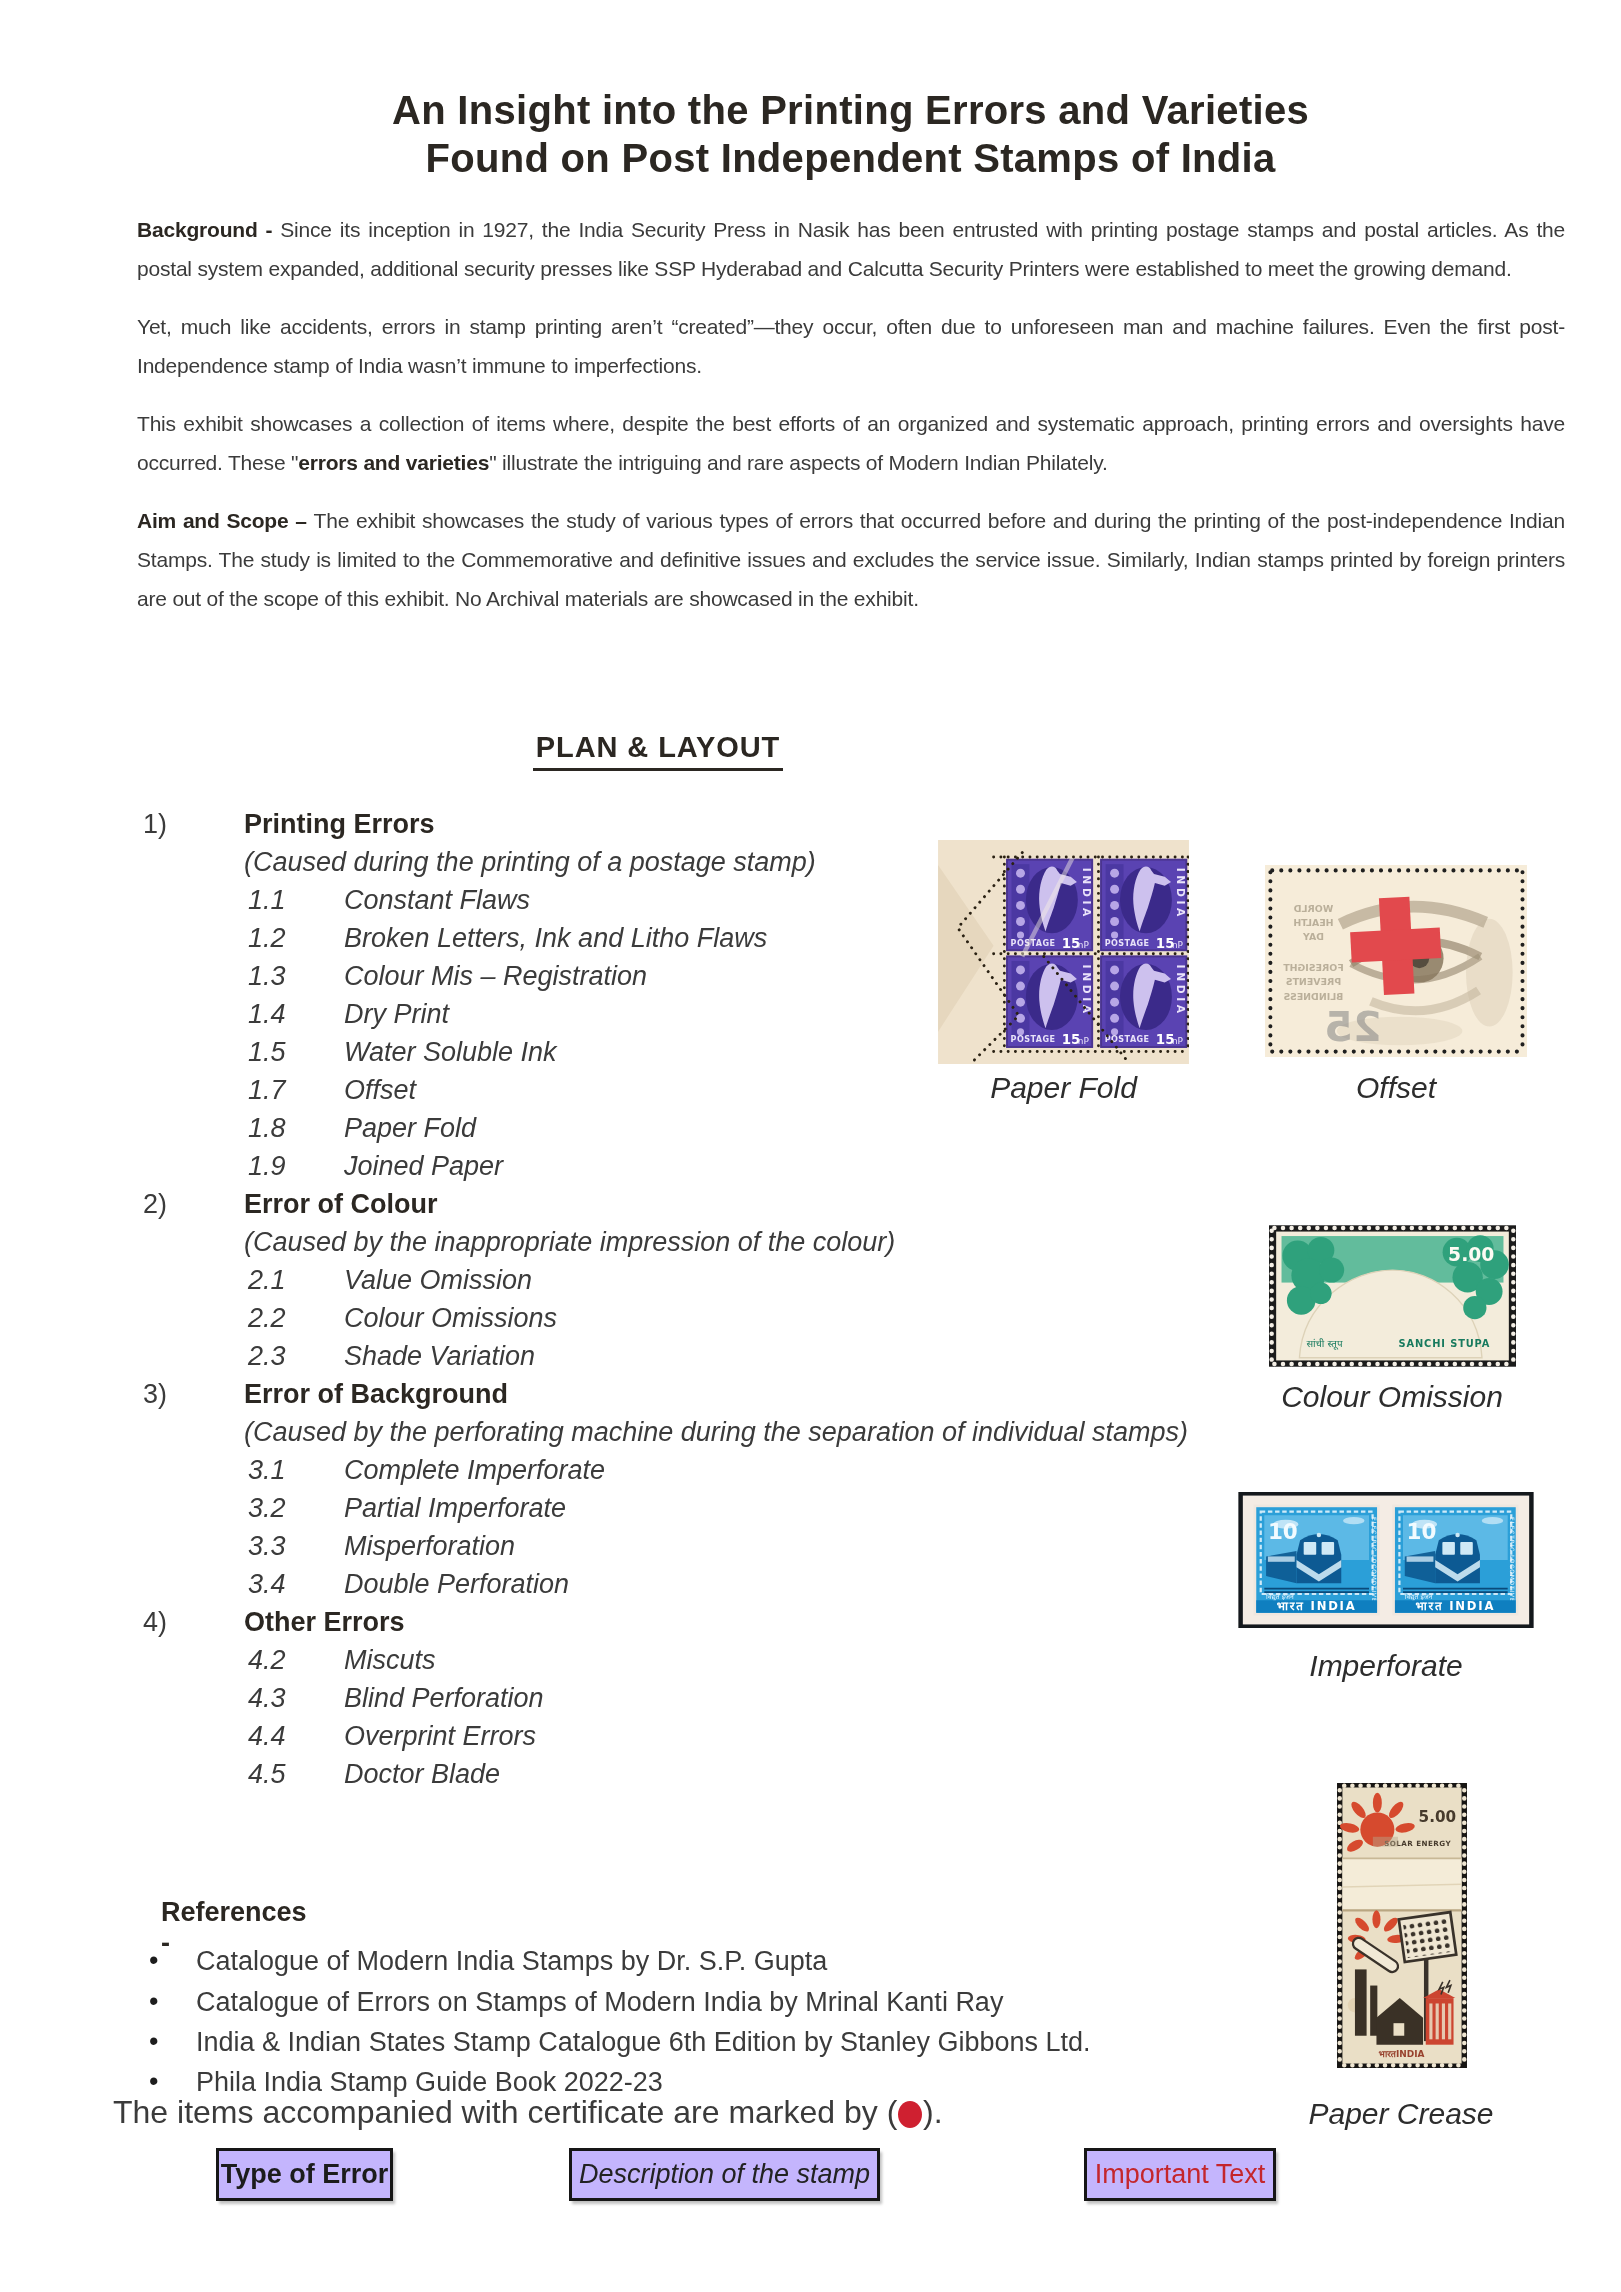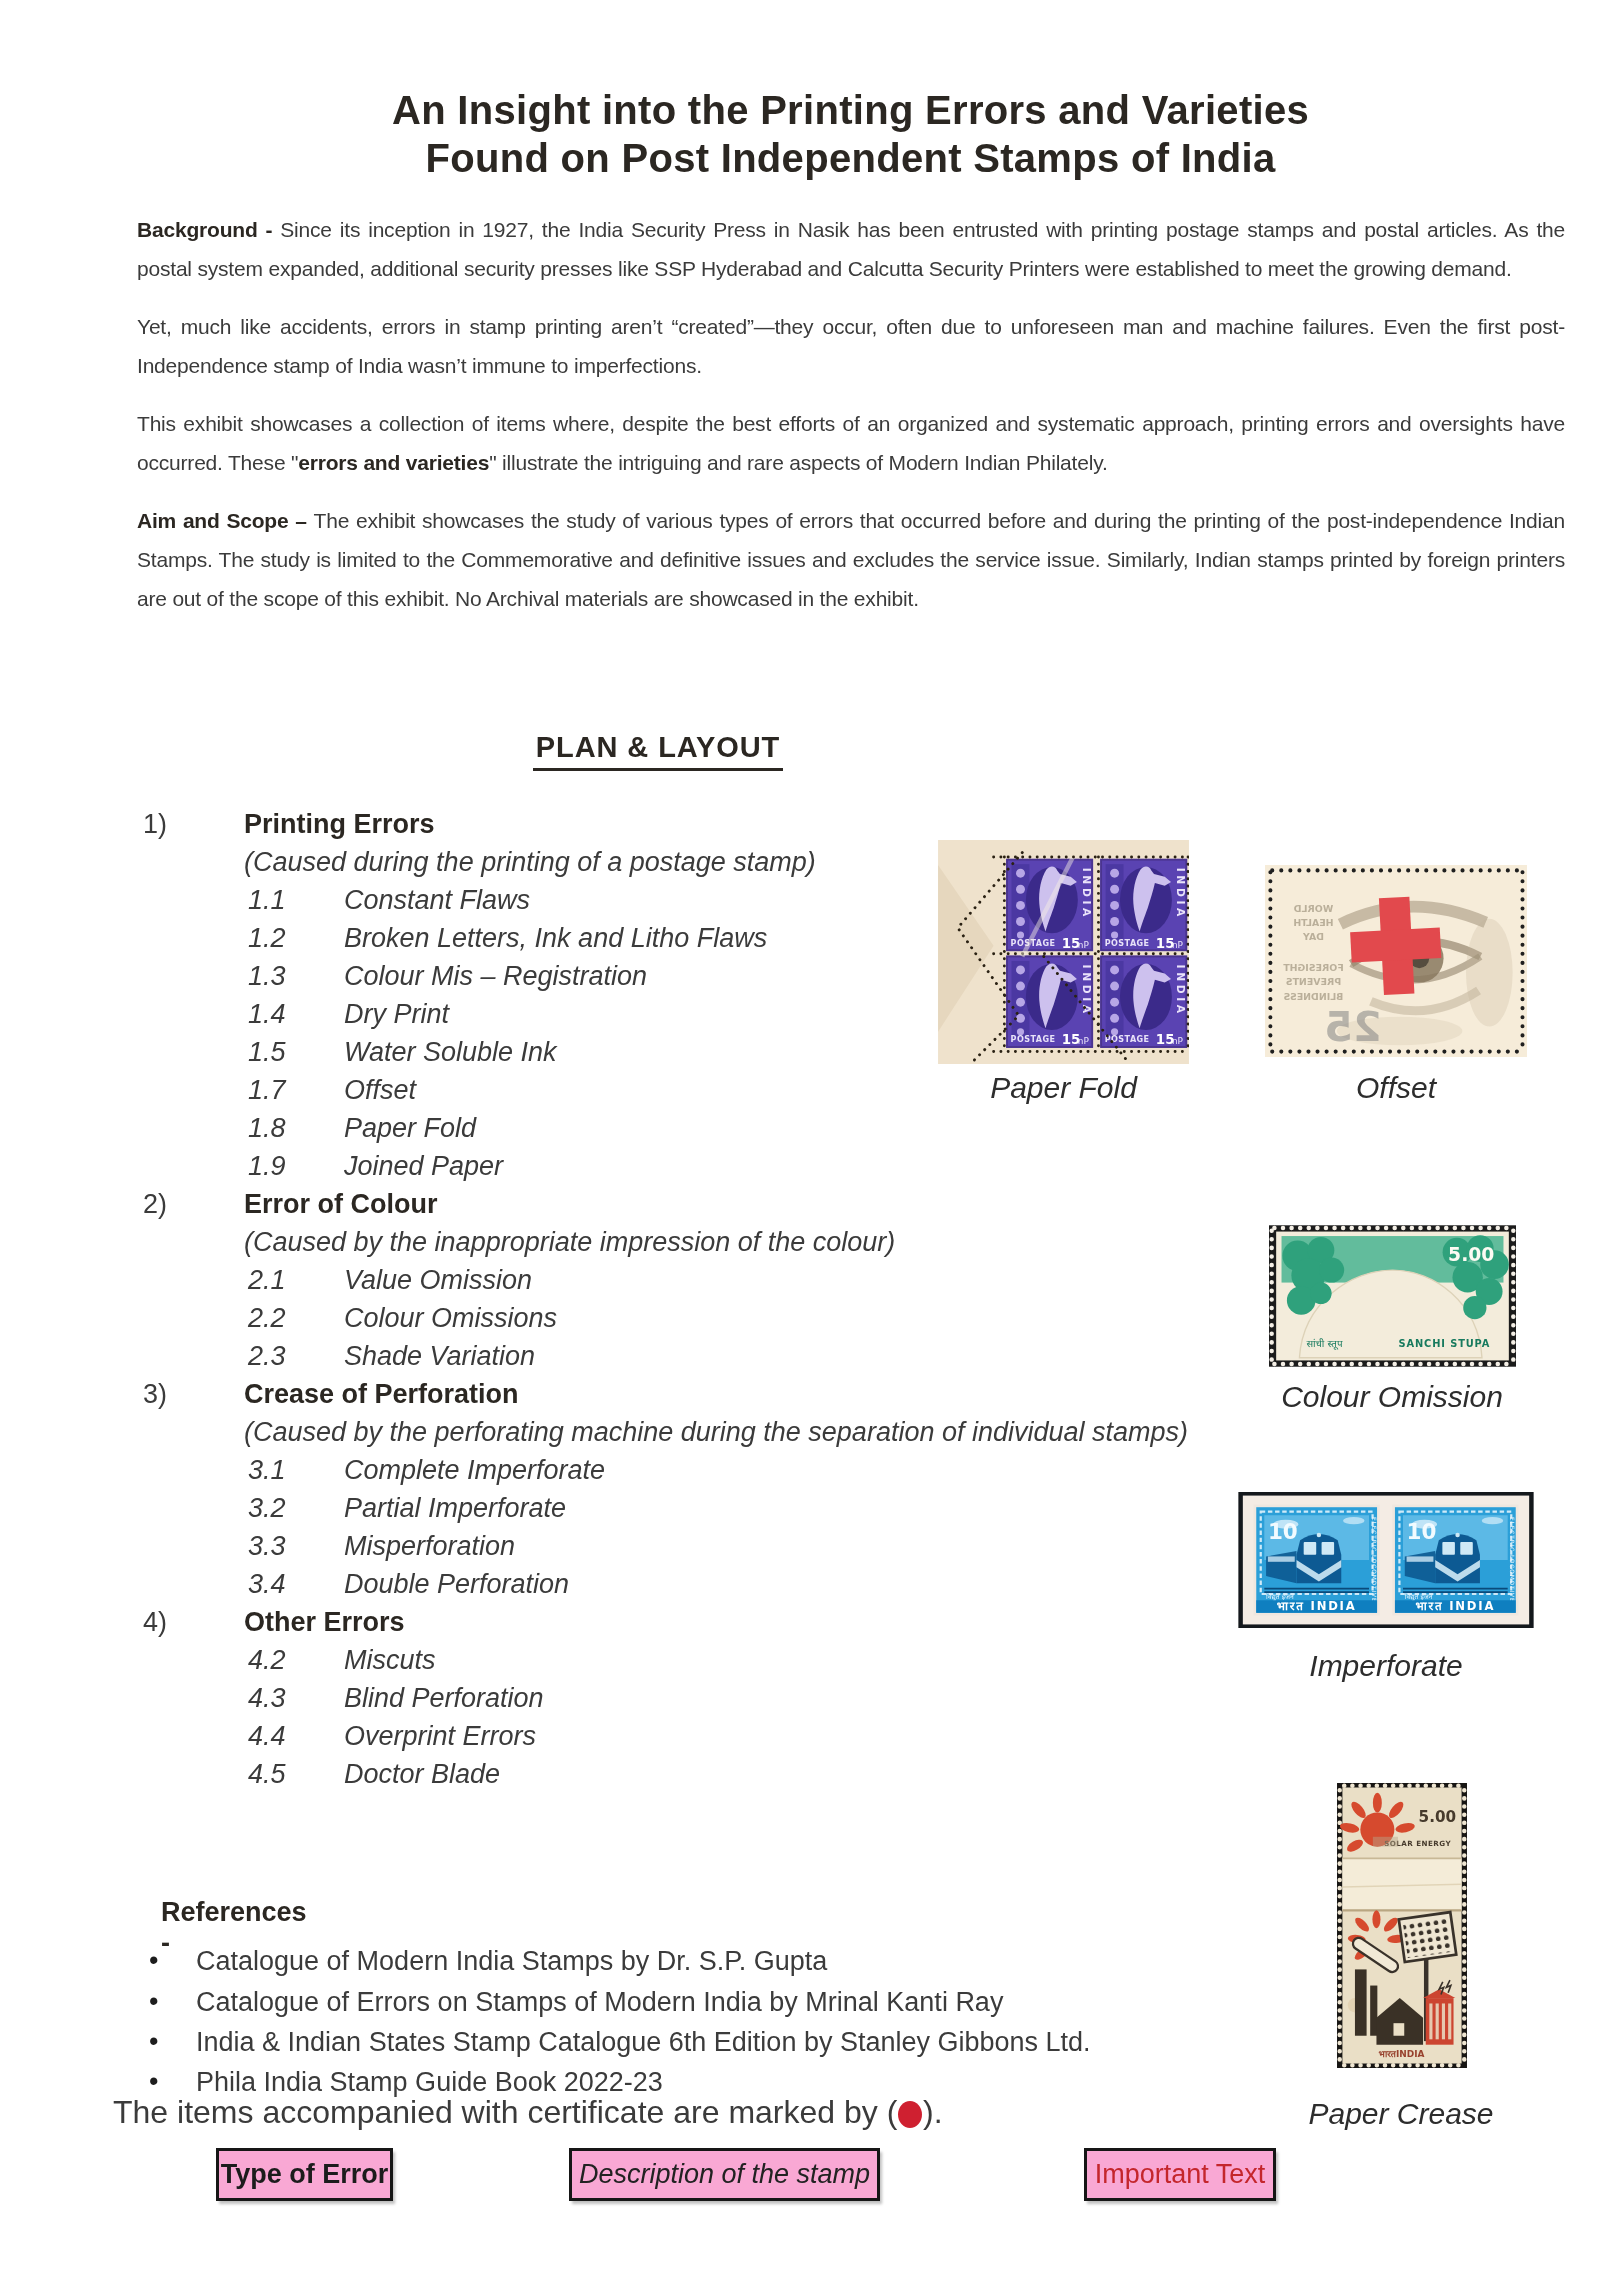--- a/index.html
+++ b/index.html
@@ -37,21 +37,21 @@
   .ref-row::before{content:"•";position:absolute;left:-47px;top:-0.9px;font-size:27px;color:#1d1d1d;}
   .r0{top:49px}.r1{top:90px}.r2{top:130px}.r3{top:170px}
 
   
   .note{position:absolute;left:73px;top:2094px;font-size:32px;color:#3b3b3b;}
   .dot{display:inline-block;width:24px;height:27px;background:#cf2030;border-radius:50%;
        vertical-align:-4.5px;margin:0 0.9px;}
 
   
   .legend-box{position:absolute;top:2148px;height:53px;box-sizing:border-box;border:3.6px solid #161616;
-              background:#f9a8d4;display:flex;align-items:center;justify-content:center;font-size:27px;
+              background:#c4b5fd;display:flex;align-items:center;justify-content:center;font-size:27px;
               color:#222;box-shadow:2.7px 3.6px 2.7px rgba(0,0,0,0.25);}
   #box-type{left:176px;width:177px;font-weight:bold;color:#1c1c1c;}
   #box-desc{left:529px;width:311px;font-style:italic;text-align:right;}
   #box-imp{left:1044px;width:192px;color:#c4262c;}
 
   
   .fig{position:absolute;}
   .figcap{position:absolute;font-style:italic;font-size:30px;text-align:center;color:#2d2d2d;}
   #fig-paper-fold{left:898px;top:840px;}
   #cap-paper-fold{left:898px;top:1071px;width:251px;}
@@ -140,21 +140,21 @@
         <span class="inum">2.2</span>
         <span class="ilabel">Colour Omissions</span>
       </div>
     <div class="orow">
         <span class="inum">2.3</span>
         <span class="ilabel">Shade Variation</span>
       </div>
 
     <div class="orow">
         <span class="onum">3)</span>
-        <span class="otitle">Crease of Perforation</span>
+        <span class="otitle">Error of Background</span>
       </div>
     <div class="orow">
         <span class="osub">(Caused by the perforating machine during the separation of individual stamps)</span>
       </div>
     <div class="orow">
         <span class="inum">3.1</span>
         <span class="ilabel">Complete Imperforate</span>
       </div>
     <div class="orow">
         <span class="inum">3.2</span>

